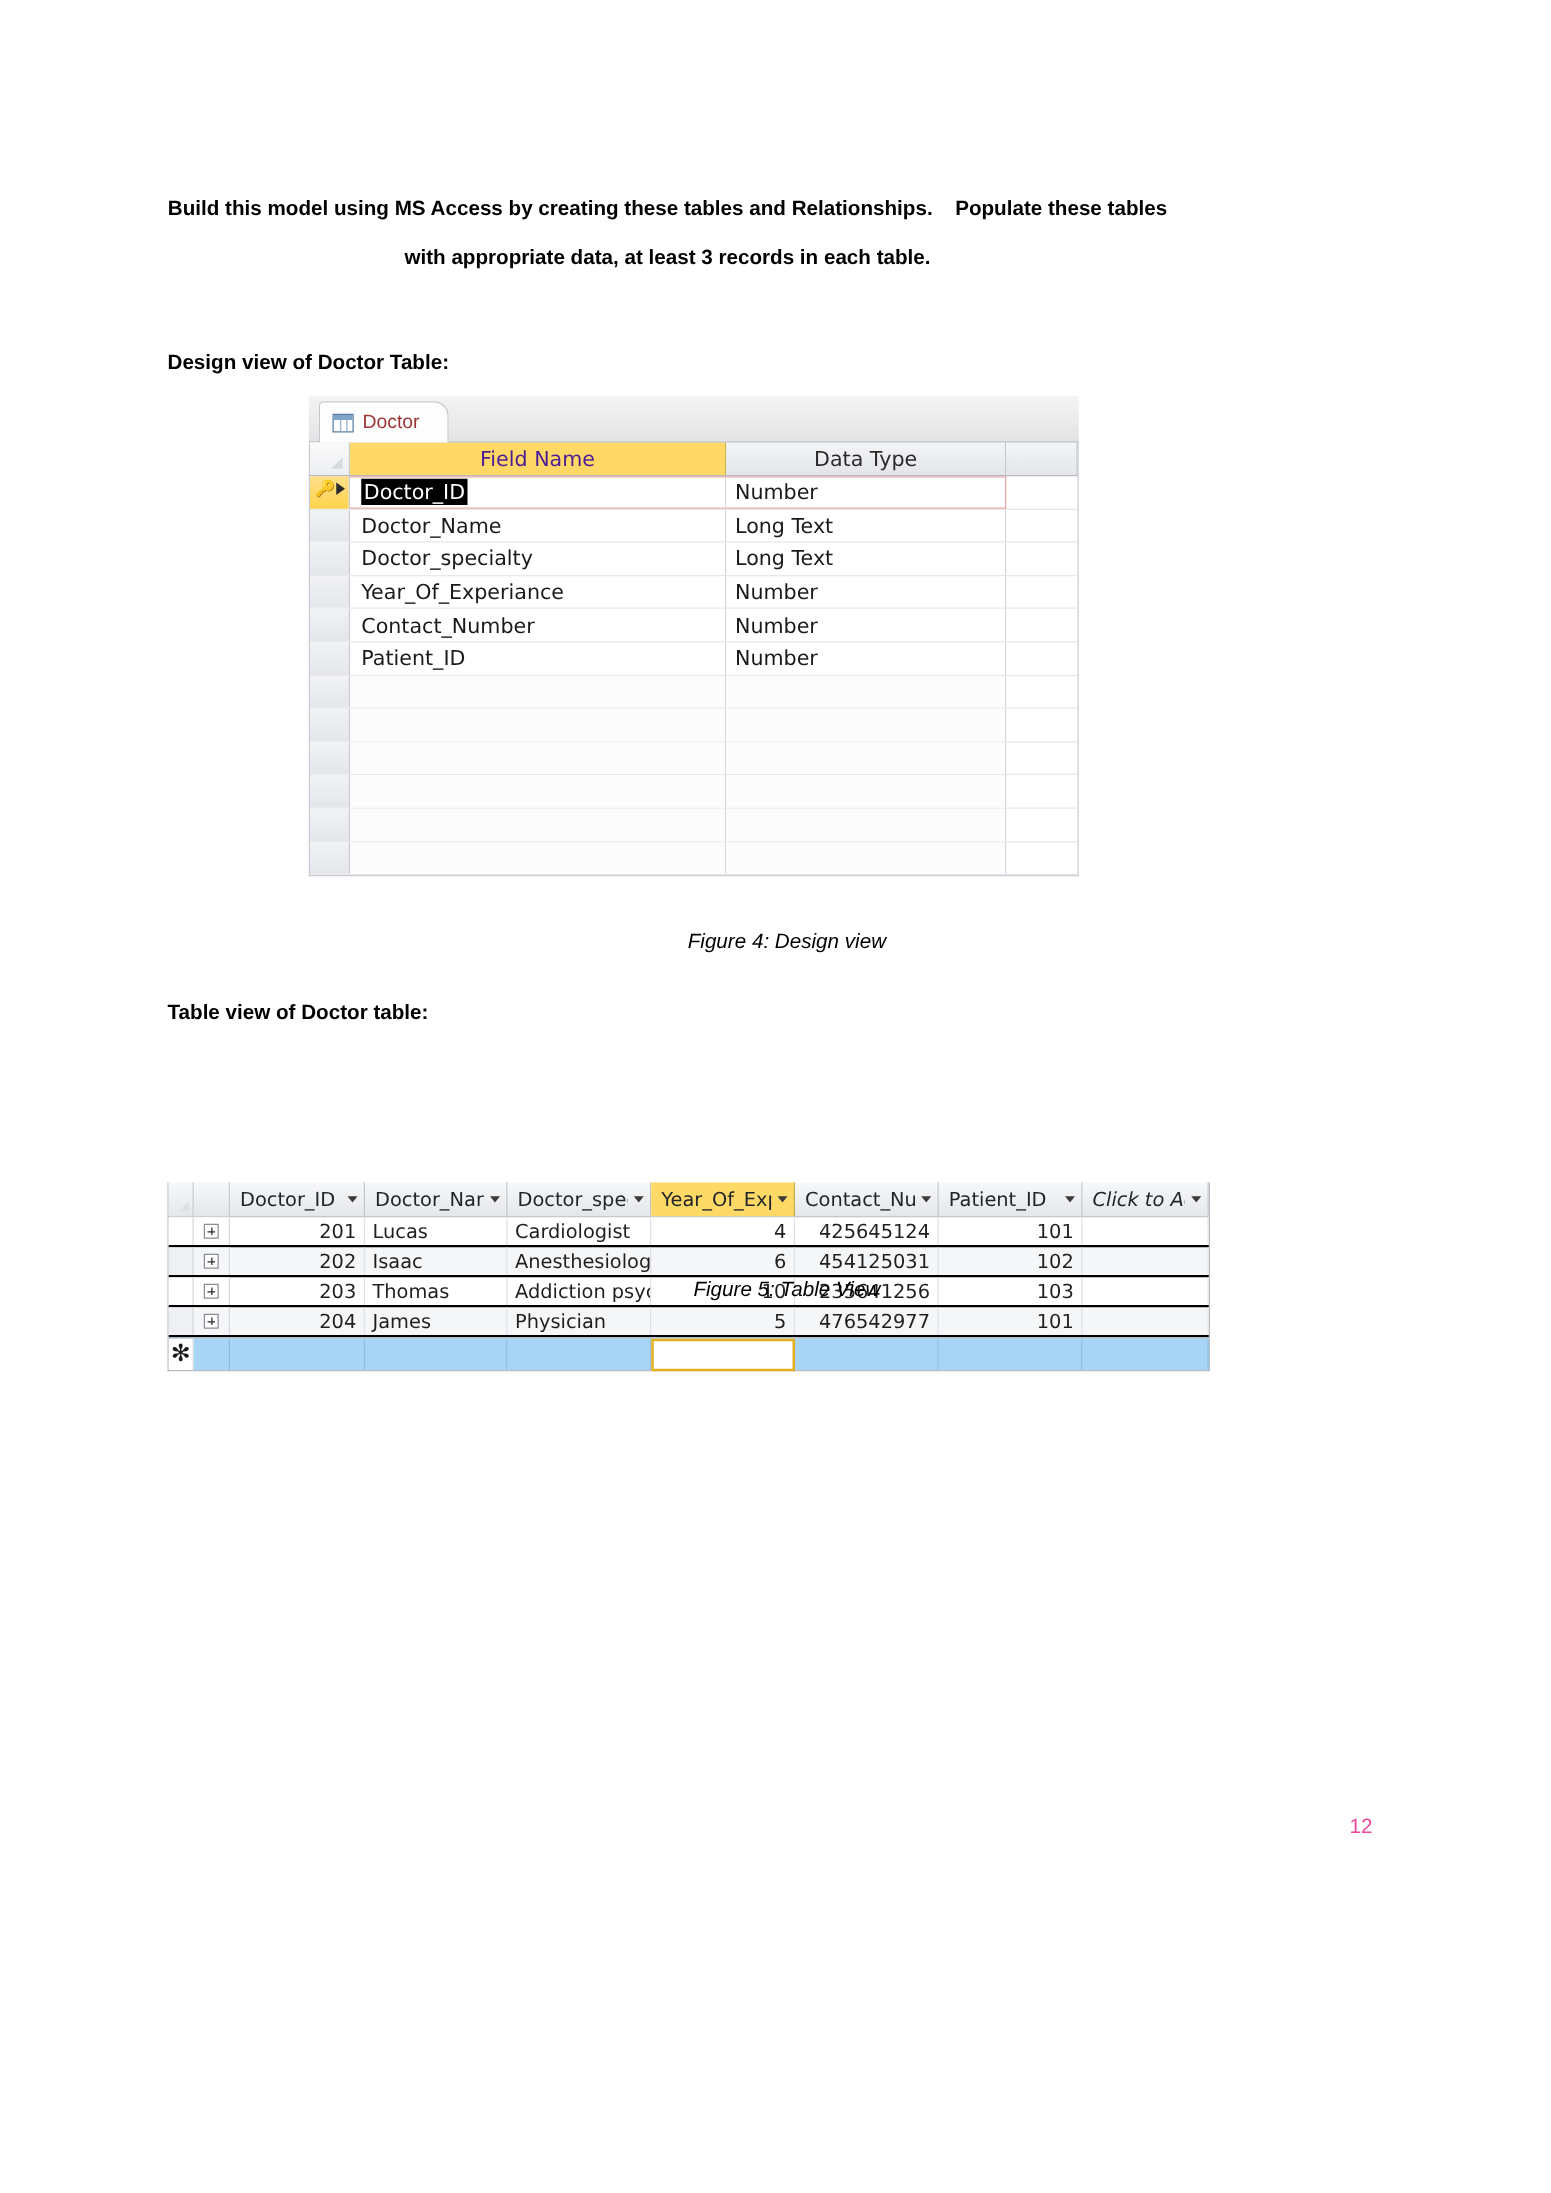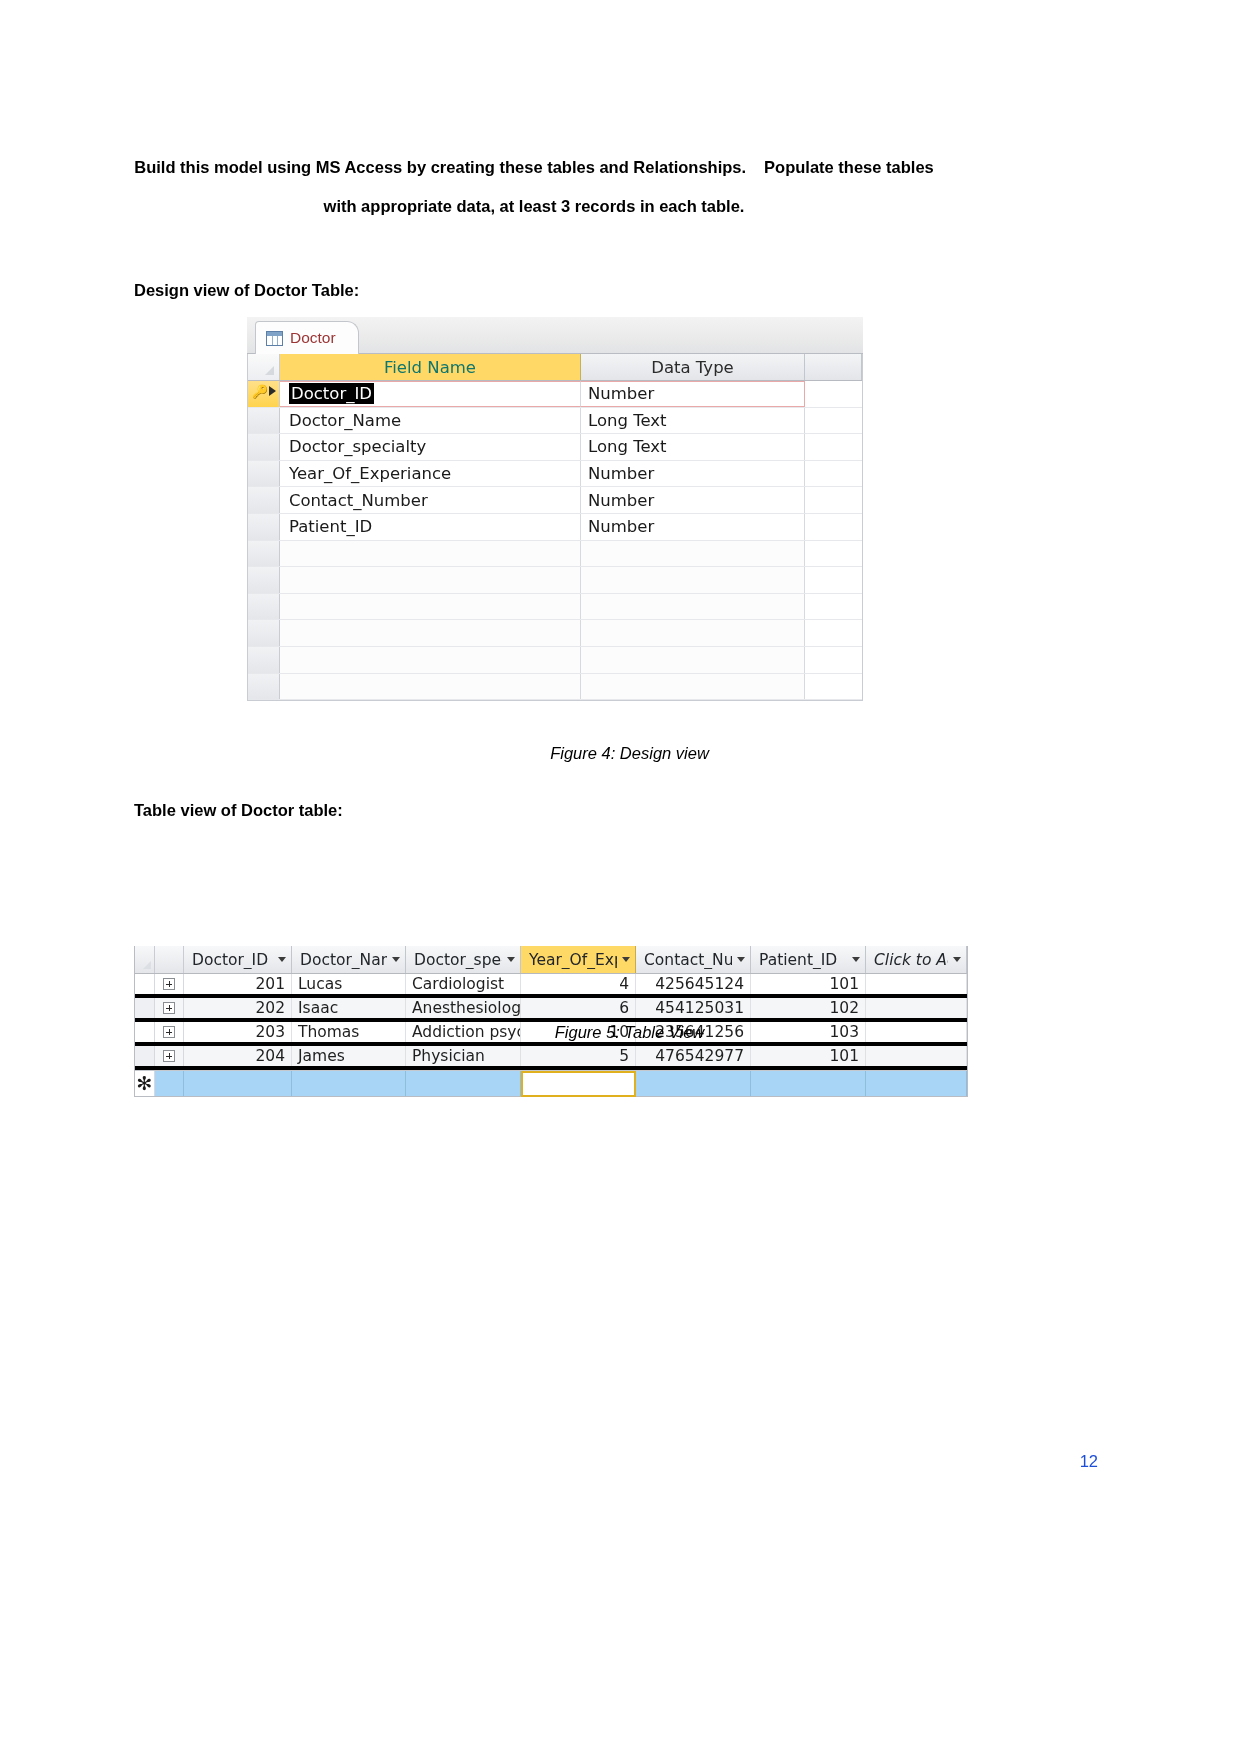--- a/index.html
+++ b/index.html
@@ -69,21 +69,21 @@
   }
   #fig4-caption { top: 744px; }
   #fig5-caption { top: 1023px; }
   .figcaption span { padding-left: 18px; }
 
   .page-number {
     position: absolute;
     right: 143px;
     top: 1452px;
     font-size: 16.5px;
-    color: #1d4ed8;
+    color: #ec4899;
   }
 
   
   #design-view {
     position: absolute;
     left: 247px;
     top: 317px;
     width: 616px;
     height: 382px;
     background: #ffffff;
@@ -191,21 +191,21 @@
     font-size: 16.5px;
     color: #1a1a1a;
   }
   .dv-desc {
     flex: 1 1 auto;
   }
   .dv-row.header .dv-fname {
     background: #ffd866;
     justify-content: center;
     padding-left: 0;
-    color: #0f766e;
+    color: #4c1d95;
     font-size: 16.5px;
     border-right: 1px solid #c4b25a;
   }
   .dv-row.header .dv-dtype,
   .dv-row.header .dv-desc {
     background: linear-gradient(to bottom,#f3f4f6,#e3e5e9);
     justify-content: center;
     padding-left: 0;
     color: #2b2b2b;
     border-right: 1px solid #c3c7cd;
@@ -326,21 +326,21 @@
   .c-id    { flex: 0 0 108px; width: 108px; justify-content: flex-end; }
   .c-name  { flex: 0 0 114px; width: 114px; }
   .c-spec  { flex: 0 0 115px; width: 115px; }
   .c-year  { flex: 0 0 115px; width: 115px; justify-content: flex-end; }
   .c-contact { flex: 0 0 115px; width: 115px; justify-content: flex-end; }
   .c-patient { flex: 0 0 115px; width: 115px; justify-content: flex-end; }
   .c-add   { flex: 1 1 auto; font-style: italic; color: #3a3a3a; }
 
   .tv-head .c-id, .tv-head .c-year, .tv-head .c-contact, .tv-head .c-patient { justify-content: space-between; }
 
-  .tv-data { background: #ffffff; border-bottom: 4px solid #000000; }
+  .tv-data { background: #ffffff; border-bottom: 2px solid #000000; }
   .tv-data.alt { background: #f4f6f8; }
   .tv-data .tv-corner { background: #ffffff; border-right: 1px solid #d6d9de; }
   .tv-data.alt .tv-corner { background: #eef0f3; }
   .tv-data .tv-corner::after { display: none; }
 
   .tv-new {
     background: #a8d4f5;
     height: 26px;
     border-top: 1px solid #c5c8cc;
   }

